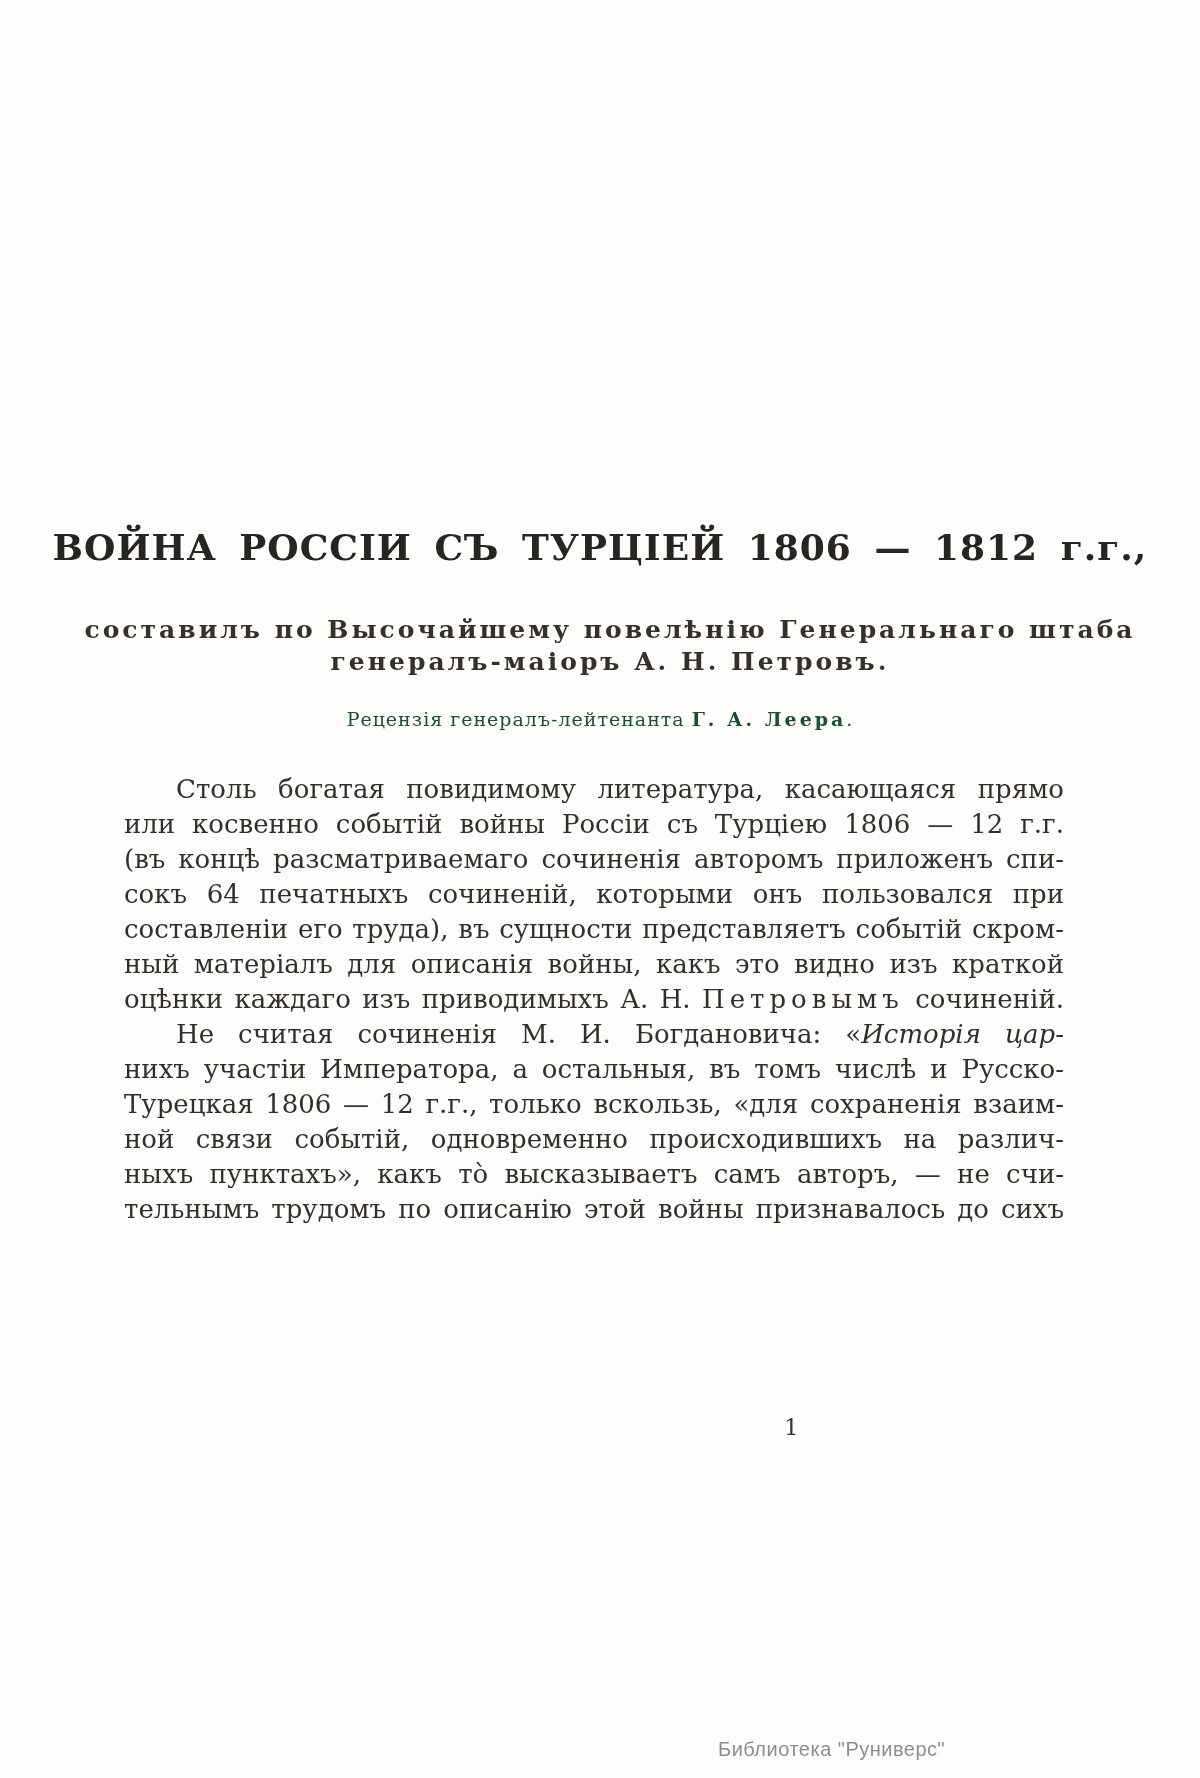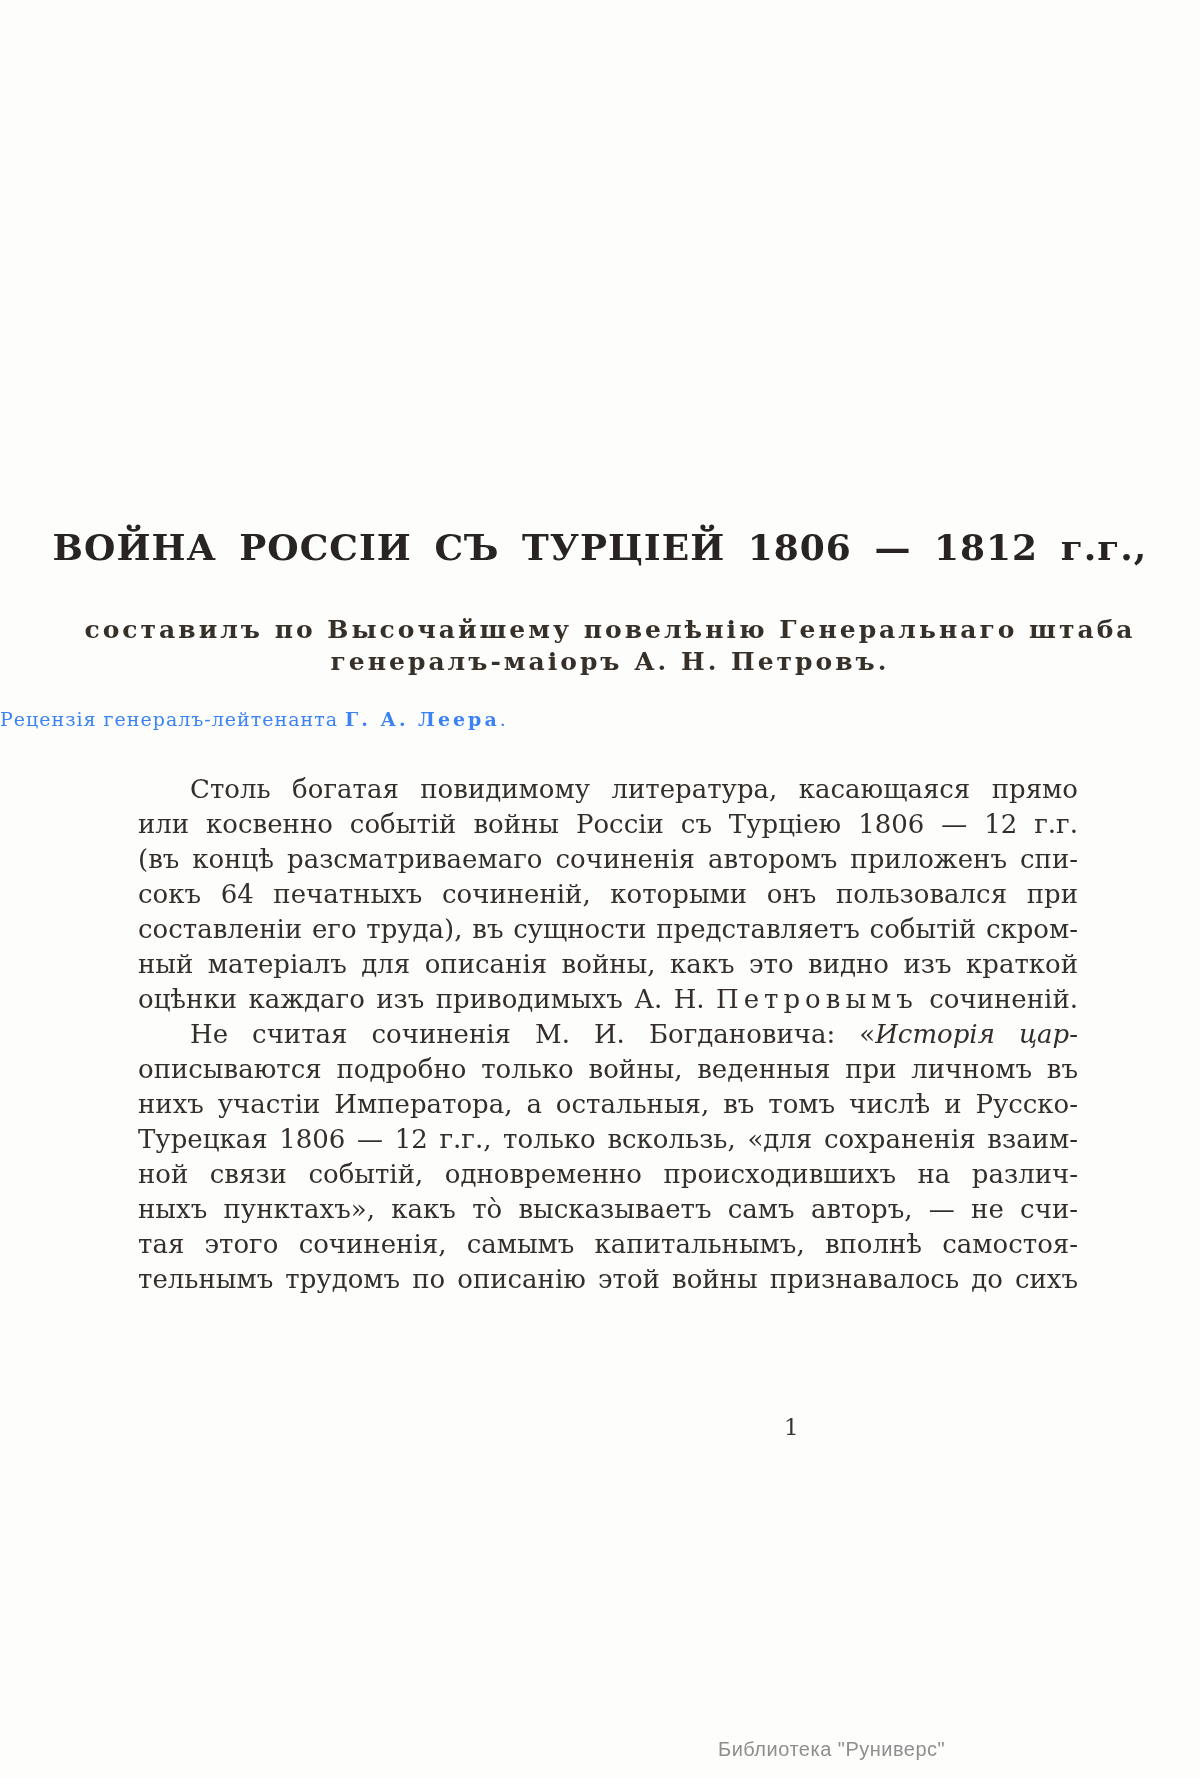--- a/index.html
+++ b/index.html
@@ -40,33 +40,33 @@
     font-weight: bold;
     letter-spacing: 3px;
     line-height: 32px;
     color: #363029;
   }
   .review {
     position: absolute;
     top: 708px;
     left: 0;
     width: 100%;
-    text-align: left;
+    text-align: center;
     font-size: 19px;
     letter-spacing: 1px;
-    color: #3b82f6;
+    color: #14532d;
   }
   .review .name {
     font-weight: bold;
     letter-spacing: 3px;
   }
   .body-text {
     position: absolute;
     top: 772px;
-    left: 138px;
+    left: 124px;
     width: 940px;
     font-size: 26px;
     line-height: 35px;
     color: #332e29;
   }
   .line {
     text-align: justify;
     text-align-last: justify;
   }
   .line.first { text-indent: 52px; }
@@ -110,26 +110,24 @@
         <div class="line first"><span>Столь богатая повидимому литература, касающаяся прямо</span></div>
         <div class="line"><span>или косвенно событій войны Россіи съ Турціею 1806 — 12 г.г.</span></div>
         <div class="line"><span>(въ концѣ разсматриваемаго сочиненія авторомъ приложенъ спи-</span></div>
         <div class="line"><span>сокъ 64 печатныхъ сочиненій, которыми онъ пользовался при</span></div>
         <div class="line"><span>составленіи его труда), въ сущности представляетъ событій скром-</span></div>
         <div class="line"><span>ный матеріалъ для описанія войны, какъ это видно изъ краткой</span></div>
         <div class="line"><span>оцѣнки каждаго изъ приводимыхъ А. Н. </span><span class="sp">Петровымъ</span><span> сочиненій.</span></div>
       </div>
       <div class="paragraph">
         <div class="line first"><span>Не считая сочиненія М. И. Богдановича: «</span><span class="it">Исторія цар-</span></div>
-        <div class="line"><span>описываются подробно только войны, веденныя при личномъ въ</span></div>
         <div class="line"><span>нихъ участіи Императора, а остальныя, въ томъ числѣ и Русско-</span></div>
         <div class="line"><span>Турецкая 1806 — 12 г.г., только вскользь, «для сохраненія взаим-</span></div>
         <div class="line"><span>ной связи событій, одновременно происходившихъ на различ-</span></div>
         <div class="line"><span>ныхъ пунктахъ», какъ то̀ высказываетъ самъ авторъ, — не счи-</span></div>
-        <div class="line"><span>тая этого сочиненія, самымъ капитальнымъ, вполнѣ самостоя-</span></div>
         <div class="line"><span>тельнымъ трудомъ по описанію этой войны признавалось до сихъ</span></div>
       </div>
     </div>
 
   <div class="page-number">1</div>
 
   <div class="watermark">Библиотека "Руниверс"</div>
 
 </div>
 

